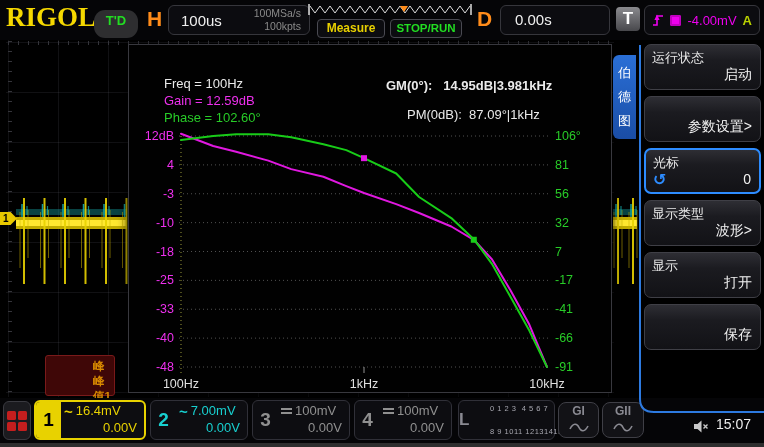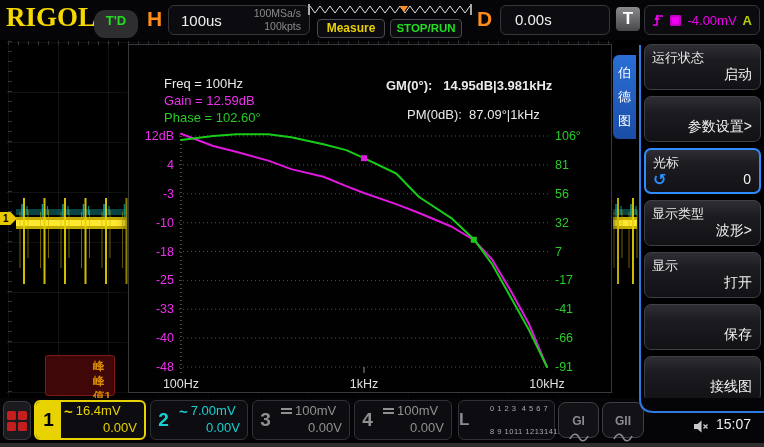--- a/index.html
+++ b/index.html
@@ -84,21 +84,21 @@
   .ch-off { text-align:right; }
   .coup-ac { font-size:15px; font-weight:bold; line-height:10px; }
   .dc-icon { display:inline-block; width:11px; height:8px; border-top:2px solid currentColor; position:relative; }
   .dc-icon::after { content:""; position:absolute; left:0; top:2px; width:11px; border-top:2px dashed currentColor; }
   .lbox { position:absolute; left:458px; top:2px; width:97px; height:40px; background:#0d0d11; border:1px solid #303038; border-radius:6px; display:flex; align-items:center; }
   .l-letter { width:22px; text-align:center; color:#8a8a92; font-size:17px; font-weight:bold; }
   .l-digits { color:#a8a8b0; font-size:7.5px; line-height:1.5; letter-spacing:.5px; white-space:pre; }
   .genbox { position:absolute; top:4px; height:36px; background:#121216; border:1px solid #3f3f46; border-radius:8px; color:#8a8a92; text-align:center; }
   .gen1 { left:558px; width:41px; }
   .gen2 { left:602px; width:42px; }
-  .gen-label { font-size:12px; font-weight:bold; margin-top:11px; }
+  .gen-label { font-size:12px; font-weight:bold; margin-top:1px; }
   .speaker { position:absolute; left:694px; top:22px; }
   .clock { position:absolute; left:716px; top:18px; color:#ececec; font-size:14px; }
 </style>
 </head>
 <body>
 
 <div class="screen">
 
   <div class="topbar">
     <div class="logo">RIGOL</div>
@@ -260,24 +260,20 @@
         <div class="side-value">波形&gt;</div>
       </div>
       <div class="side-box">
         <div class="side-label">显示</div>
         <div class="side-value">打开</div>
       </div>
       <div class="side-box">
         <div class="side-label"></div>
         <div class="side-value">保存</div>
       </div>
-      <div class="side-box">
-        <div class="side-label"></div>
-        <div class="side-value">接线图</div>
-      </div>
     </div>
 
   <div class="bottombar">
     <div class="menu-btn">
       <span class="red-sq"></span>
         <span class="red-sq"></span>
         <span class="red-sq"></span>
         <span class="red-sq"></span>
     </div>
     <div class="channels" id="channels">

